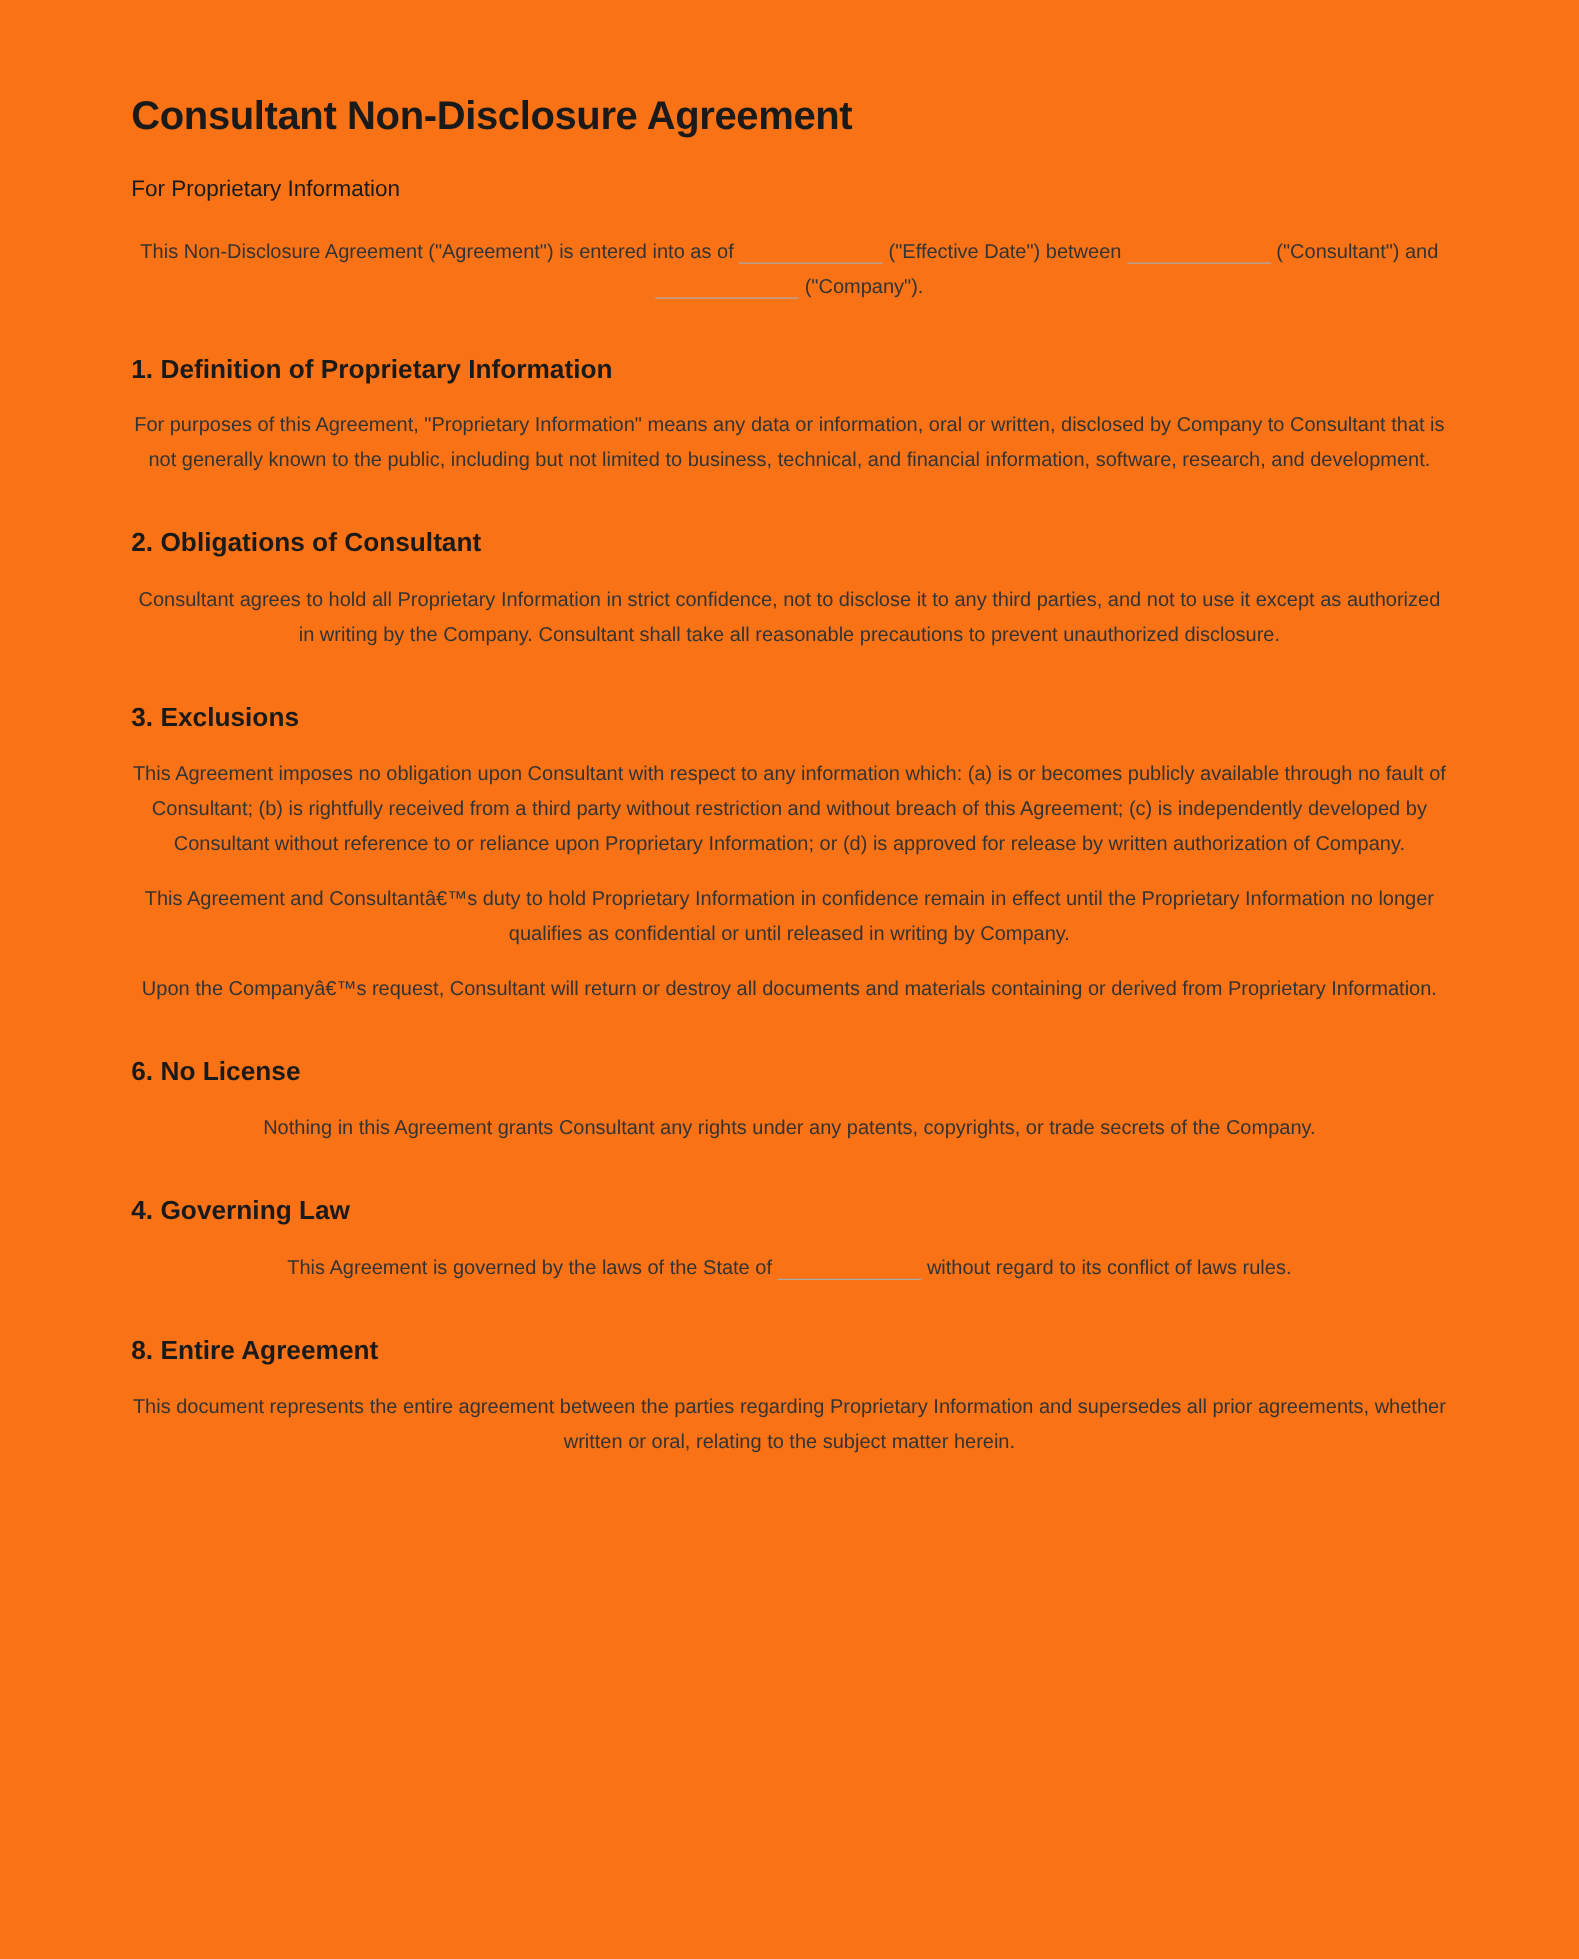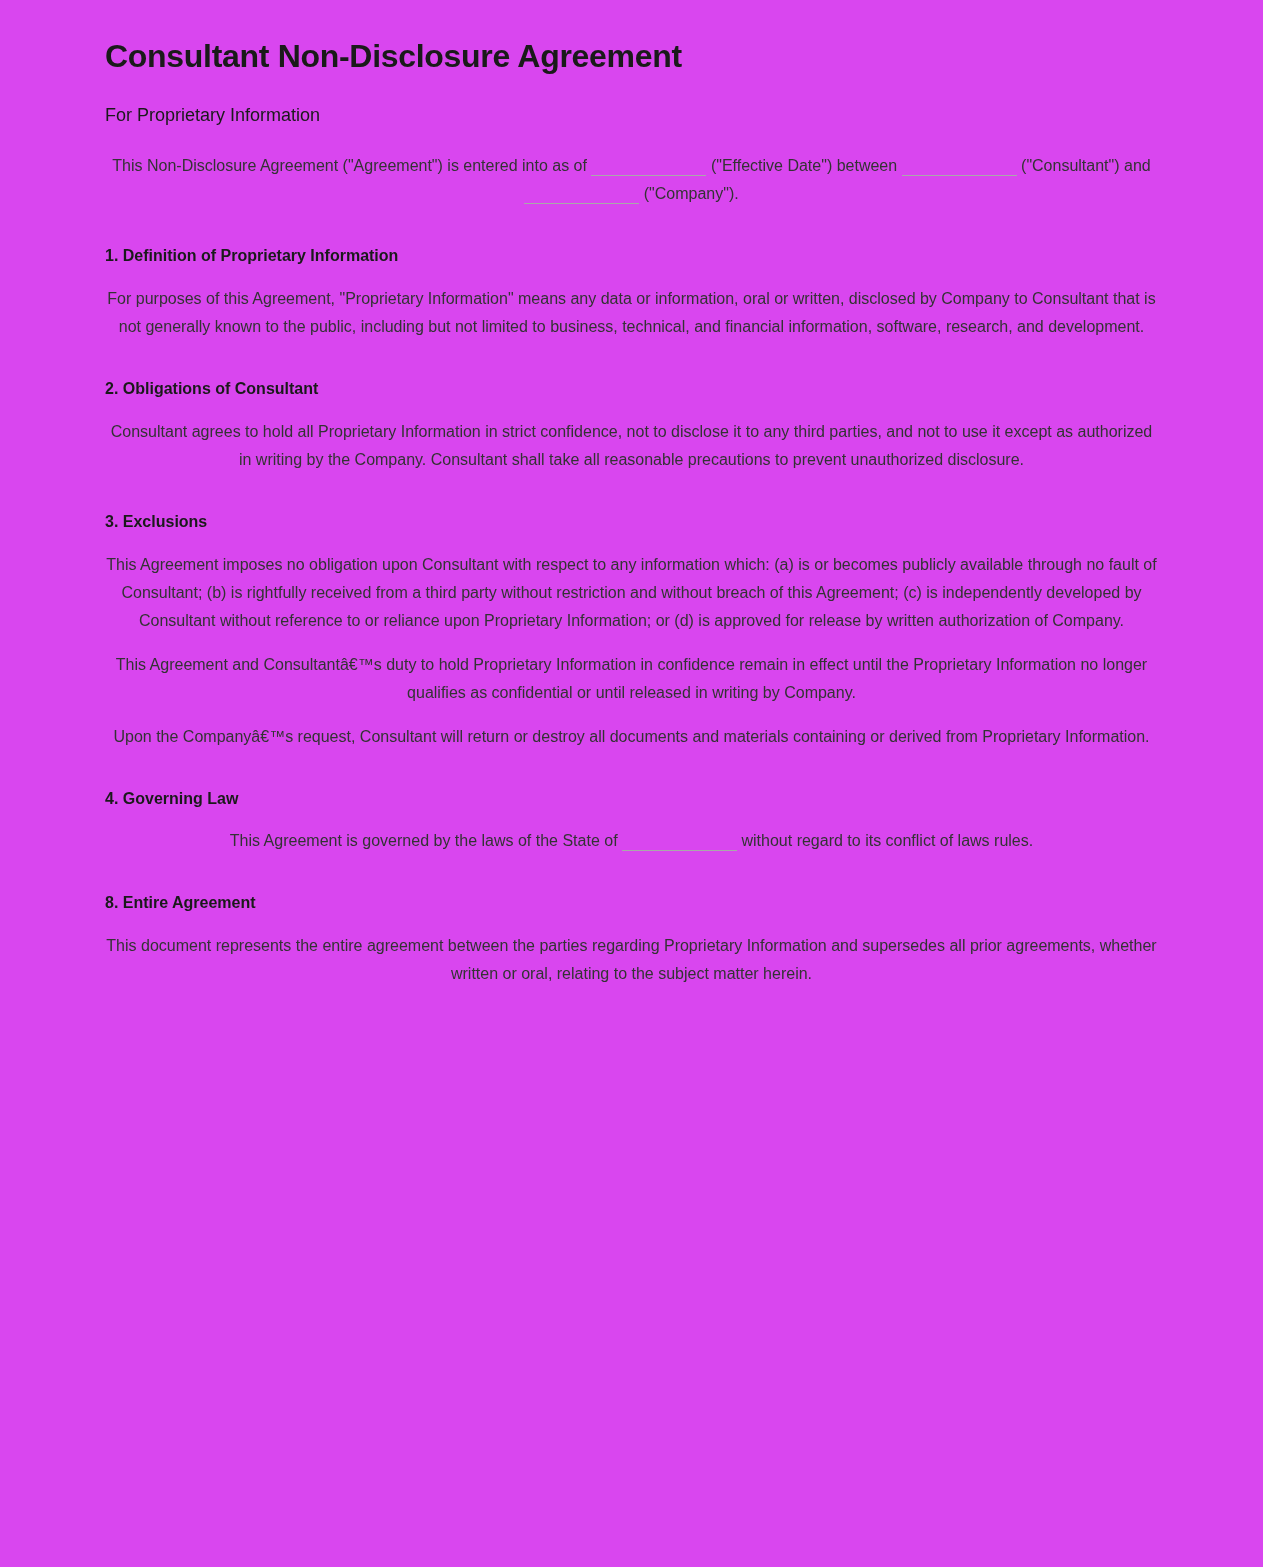--- a/index.html
+++ b/index.html
@@ -5,22 +5,22 @@
   * { box-sizing: border-box; }
   html, body {
     margin: 0;
     padding: 0;
     background: #ffffff;
   }
   .page {
     width: 1263px;
     height: 1567px;
     margin: 0 auto;
-    padding: 36px 105px 40px 105px;
-    background: #d946ef;
+    padding: 72px 105px 40px 105px;
+    background: #f97316;
     font-family: "Liberation Sans", "DejaVu Sans", sans-serif;
     color: #333333;
     overflow: hidden;
   }
   .doc-title {
     margin: 0 0 27px 0;
     font-size: 32px;
     line-height: 1.25;
     font-weight: 700;
     color: #1a1a1a;
@@ -35,21 +35,21 @@
   }
   .body-text {
     margin: 0 0 16px 0;
     font-size: 16px;
     line-height: 1.75;
     color: #333333;
     text-align: center;
   }
   .section-heading {
     margin: 38px 0 18px 0;
-    font-size: 16px;
+    font-size: 21px;
     line-height: 1.3;
     font-weight: 700;
     color: #1a1a1a;
   }
   .blank {
     display: inline-block;
     width: 115px;
     height: 18px;
     border-bottom: 1px solid #a9a9a9;
     vertical-align: -5px;
@@ -82,20 +82,24 @@
   </section>
 
   <section>
     <p class="body-text">This Agreement and Consultantâ€™s duty to hold Proprietary Information in confidence remain in effect until the Proprietary Information no longer qualifies as confidential or until released in writing by Company.</p>
   </section>
 
   <section>
     <p class="body-text">Upon the Companyâ€™s request, Consultant will return or destroy all documents and materials containing or derived from Proprietary Information.</p>
   </section>
 
+  <section>
+    <h2 class="section-heading">6. No License</h2>
+    <p class="body-text">Nothing in this Agreement grants Consultant any rights under any patents, copyrights, or trade secrets of the Company.</p>
+  </section>
 
   <section>
     <h2 class="section-heading">4. Governing Law</h2>
     <p class="body-text"><span>This Agreement is governed by the laws of the State of</span> <span class="blank"></span> <span>without regard to its conflict of laws rules.</span></p>
   </section>
 
   <section>
     <h2 class="section-heading">8. Entire Agreement</h2>
     <p class="body-text">This document represents the entire agreement between the parties regarding Proprietary Information and supersedes all prior agreements, whether written or oral, relating to the subject matter herein.</p>
   </section>

